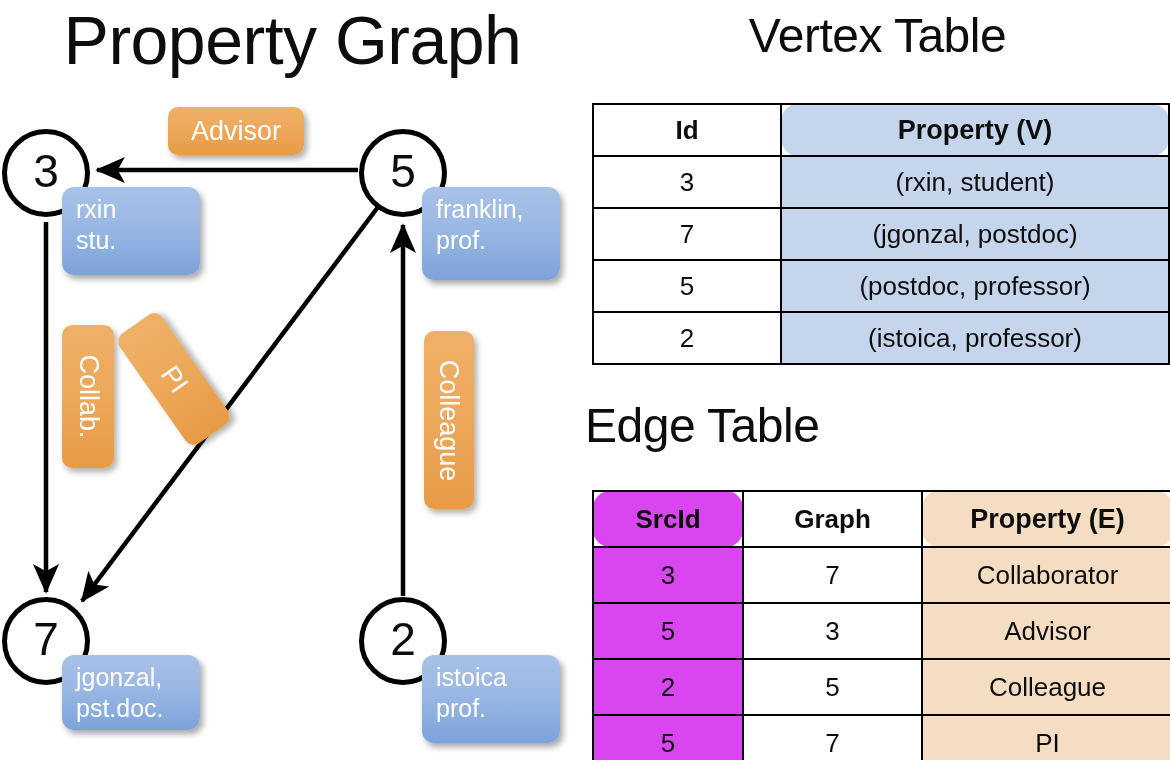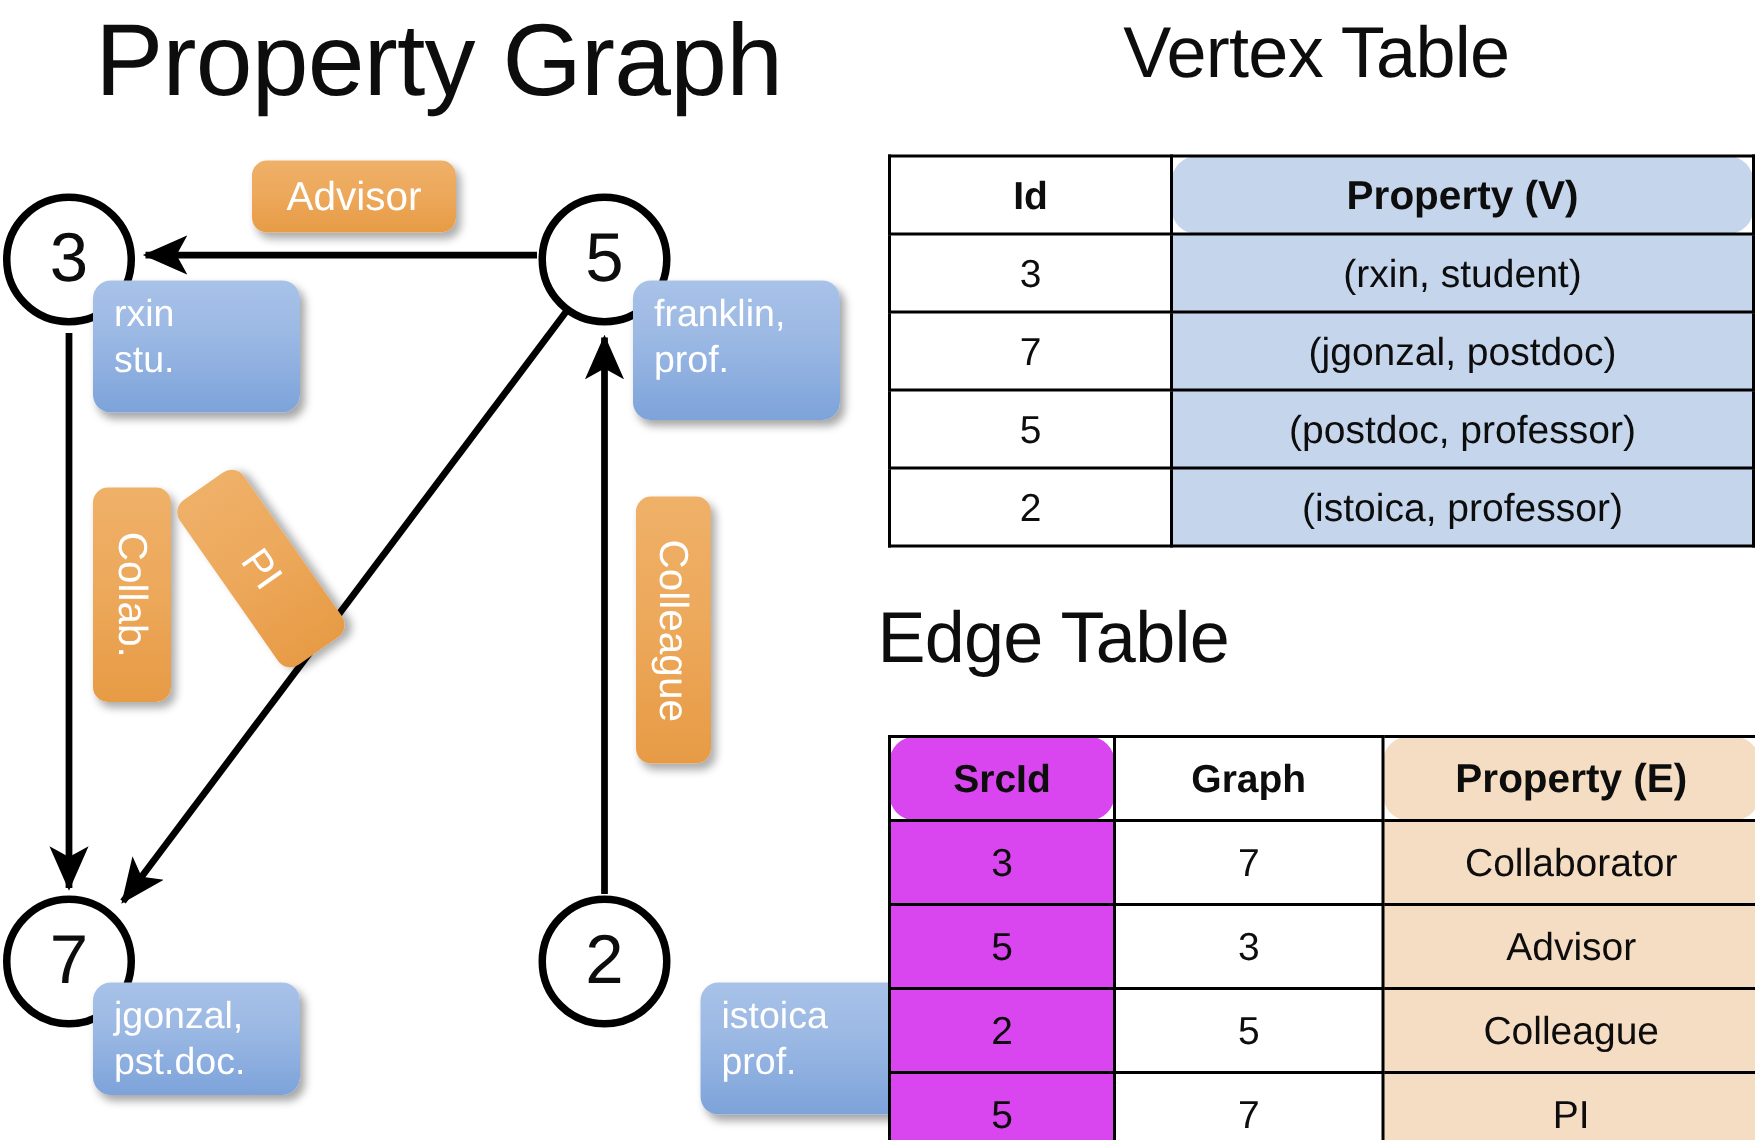--- a/index.html
+++ b/index.html
@@ -90,21 +90,21 @@
     font-family: "Liberation Sans", sans-serif;
     font-size: 25px;
     line-height: 31px;
     font-weight: 300;
     padding: 7px 0 0 14px;
     box-sizing: border-box;
   }
   #prop-rxin     { left: 62px;  top: 187px; width: 138px; height: 88px; }
   #prop-franklin { left: 422px; top: 187px; width: 138px; height: 93px; }
   #prop-jgonzal  { left: 62px;  top: 655px; width: 138px; height: 75px; }
-  #prop-istoica  { left: 422px; top: 655px; width: 138px; height: 88px; margin-left: 45px; }
+  #prop-istoica  { left: 422px; top: 655px; width: 138px; height: 88px; }
 
   
   .edge-label {
     position: absolute;
     border-radius: 10px;
     background: linear-gradient(to bottom, #efb068 0%, #eda95c 45%, #e79b45 100%);
     box-shadow: 3px 4px 6px rgba(0,0,0,0.32);
     color: #ffffff;
     font-family: "Liberation Sans", sans-serif;
     font-weight: 300;

